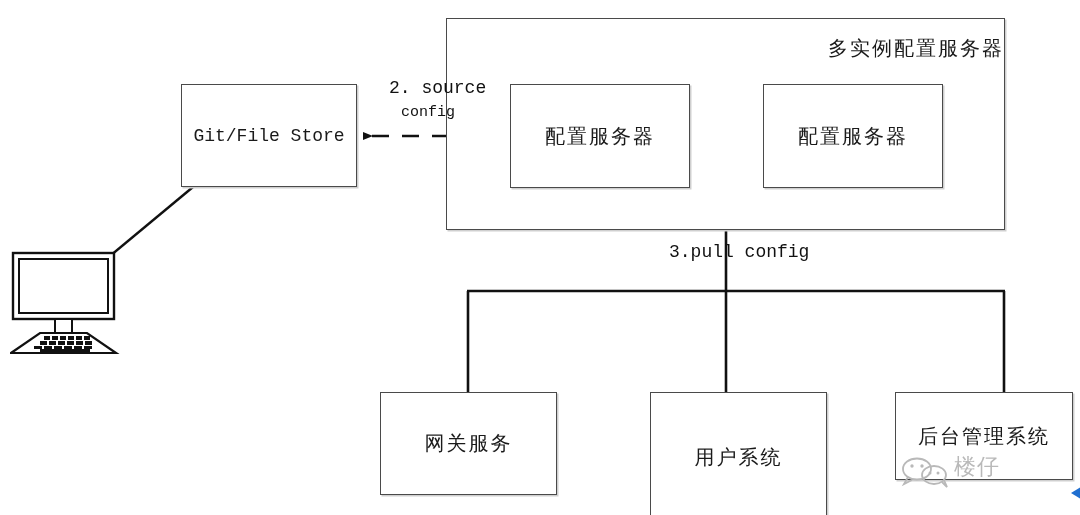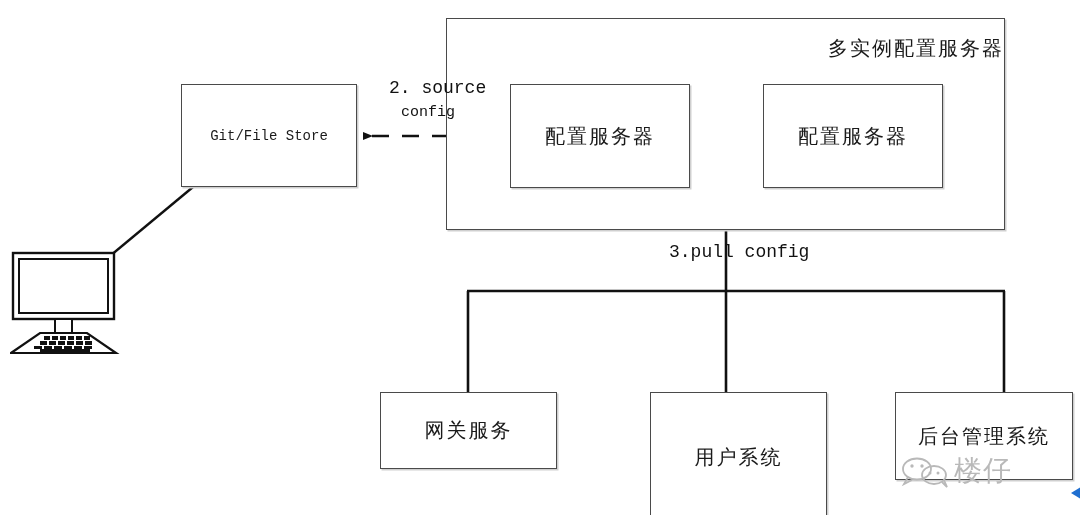--- a/index.html
+++ b/index.html
@@ -33,21 +33,21 @@
     letter-spacing: 1px;
     white-space: nowrap;
   }
   .cn-label {
     font-family: Liberation Mono, monospace;
     font-size: 20px;
     letter-spacing: 2px;
   }
   .mono-label {
     font-family: "Liberation Mono", "DejaVu Sans Mono", monospace;
-    font-size: 14px;
+    font-size: 18px;
     letter-spacing: 0px;
     text-align: right;
   }
 
   
   #container-box {
     left: 446px;
     top: 18px;
     width: 559px;
     height: 212px;
@@ -100,21 +100,21 @@
     left: 900px;
     top: 452px;
     width: 180px;
     height: 62px;
   }
   #wm-brand {
     position: absolute;
     left: 54px;
     top: 0px;
     font-family: "DejaVu Serif", "Liberation Serif", serif;
-    font-size: 28px;
+    font-size: 22px;
     color: #b9b9b9;
     letter-spacing: 1px;
     white-space: nowrap;
   }
   #wm-account {
     position: absolute;
     left: 8px;
     top: 32px;
     font-family: "DejaVu Serif", "Liberation Serif", serif;
     font-size: 20px;
@@ -183,21 +183,21 @@
   </div>
 
   <div class="node-box" id="config-server-1" style="left:510px; top:84px; width:180px; height:104px;">
     <span class="node-label cn-label">配置服务器</span>
   </div>
 
   <div class="node-box" id="config-server-2" style="left:763px; top:84px; width:180px; height:104px;">
     <span class="node-label cn-label">配置服务器</span>
   </div>
 
-  <div class="node-box" id="gateway-box" style="left:380px; top:392px; width:177px; height:77px;">
+  <div class="node-box" id="gateway-box" style="left:380px; top:392px; width:177px; height:103px;">
     <span class="node-label cn-label">网关服务</span>
   </div>
 
   <div class="node-box" id="user-system-box" style="left:650px; top:392px; width:177px; height:130px;">
     <span class="node-label cn-label">用户系统</span>
   </div>
 
   <div class="node-box" id="admin-system-box" style="left:895px; top:392px; width:178px; height:88px;">
     <span class="node-label cn-label">后台管理系统</span>
   </div>

